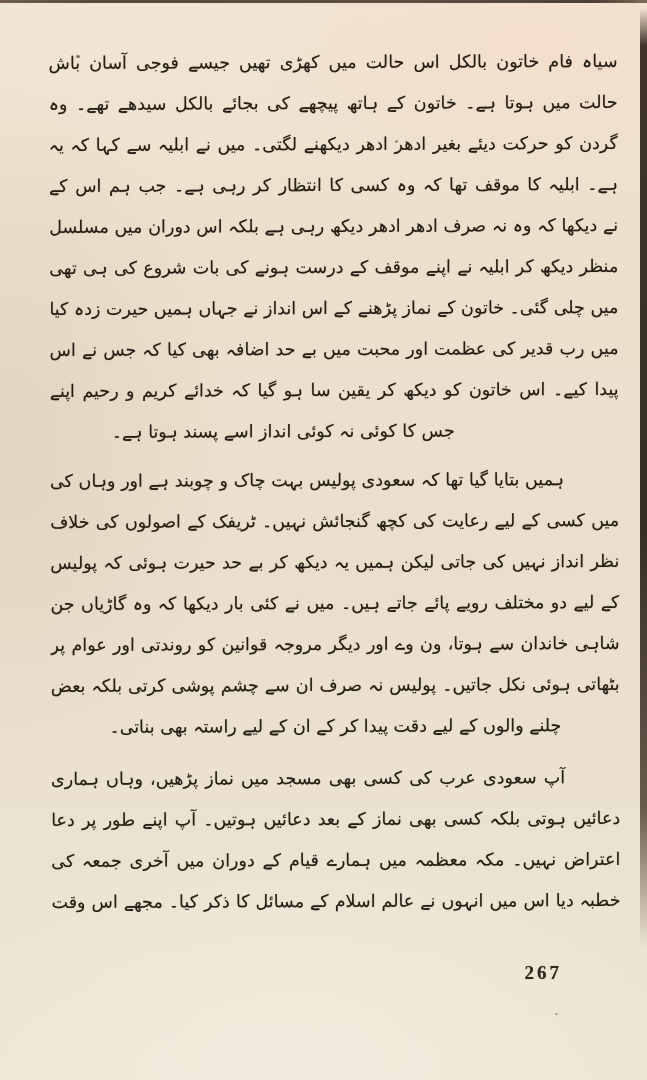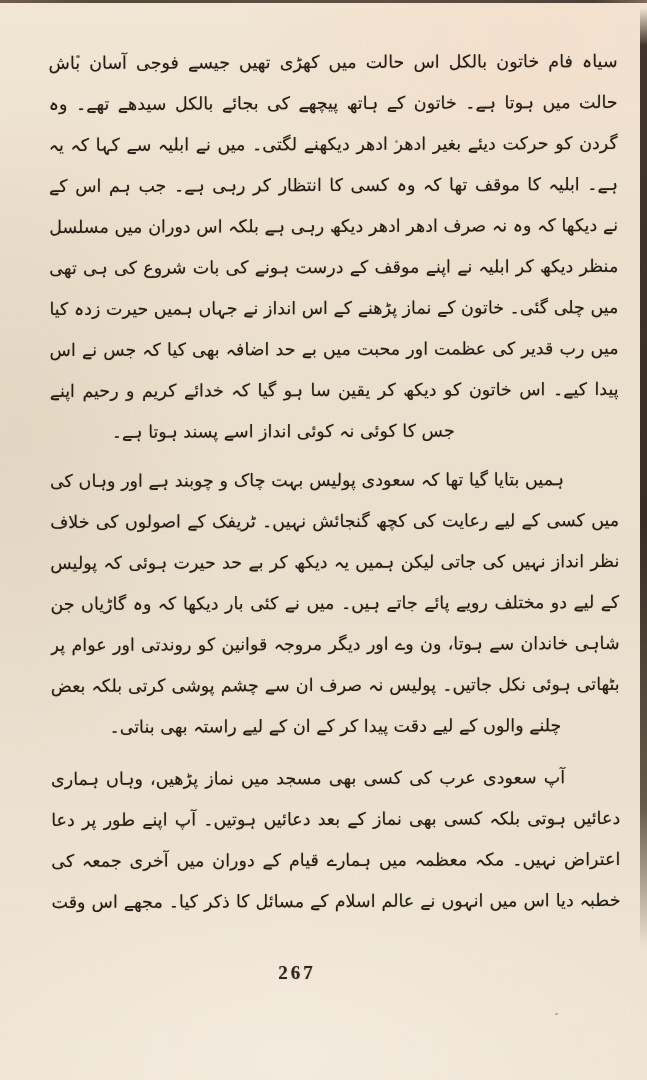--- a/index.html
+++ b/index.html
@@ -49,24 +49,24 @@
   }
   .indent{padding-right:55px;}
   .end-left{text-align:left;text-align-last:left;padding-left:62px;}
   .end-center{text-align:center;text-align-last:center;}
   .para{margin:0;}
   .para.p2{margin-top:8px;}
   .para.p3{margin-top:11px;}
 
   .page-number{
     position:absolute;left:0;width:562px;top:962px;
-    text-align:center;
+    text-align:right;
     font-family:"Liberation Serif",serif;
     font-weight:bold;font-size:19px;letter-spacing:3px;
-    color:#32281c;text-shadow:0 0 1px rgba(50,40,28,.5);padding-left:16px;
+    color:#32281c;text-shadow:0 0 1px rgba(50,40,28,.5);
   }
 </style>
 </head>
 <body>
 
 <div class="scan">
 
   <div class="edge-top"></div>
   <div class="edge-right"></div>
   <div class="speck s1"></div>

